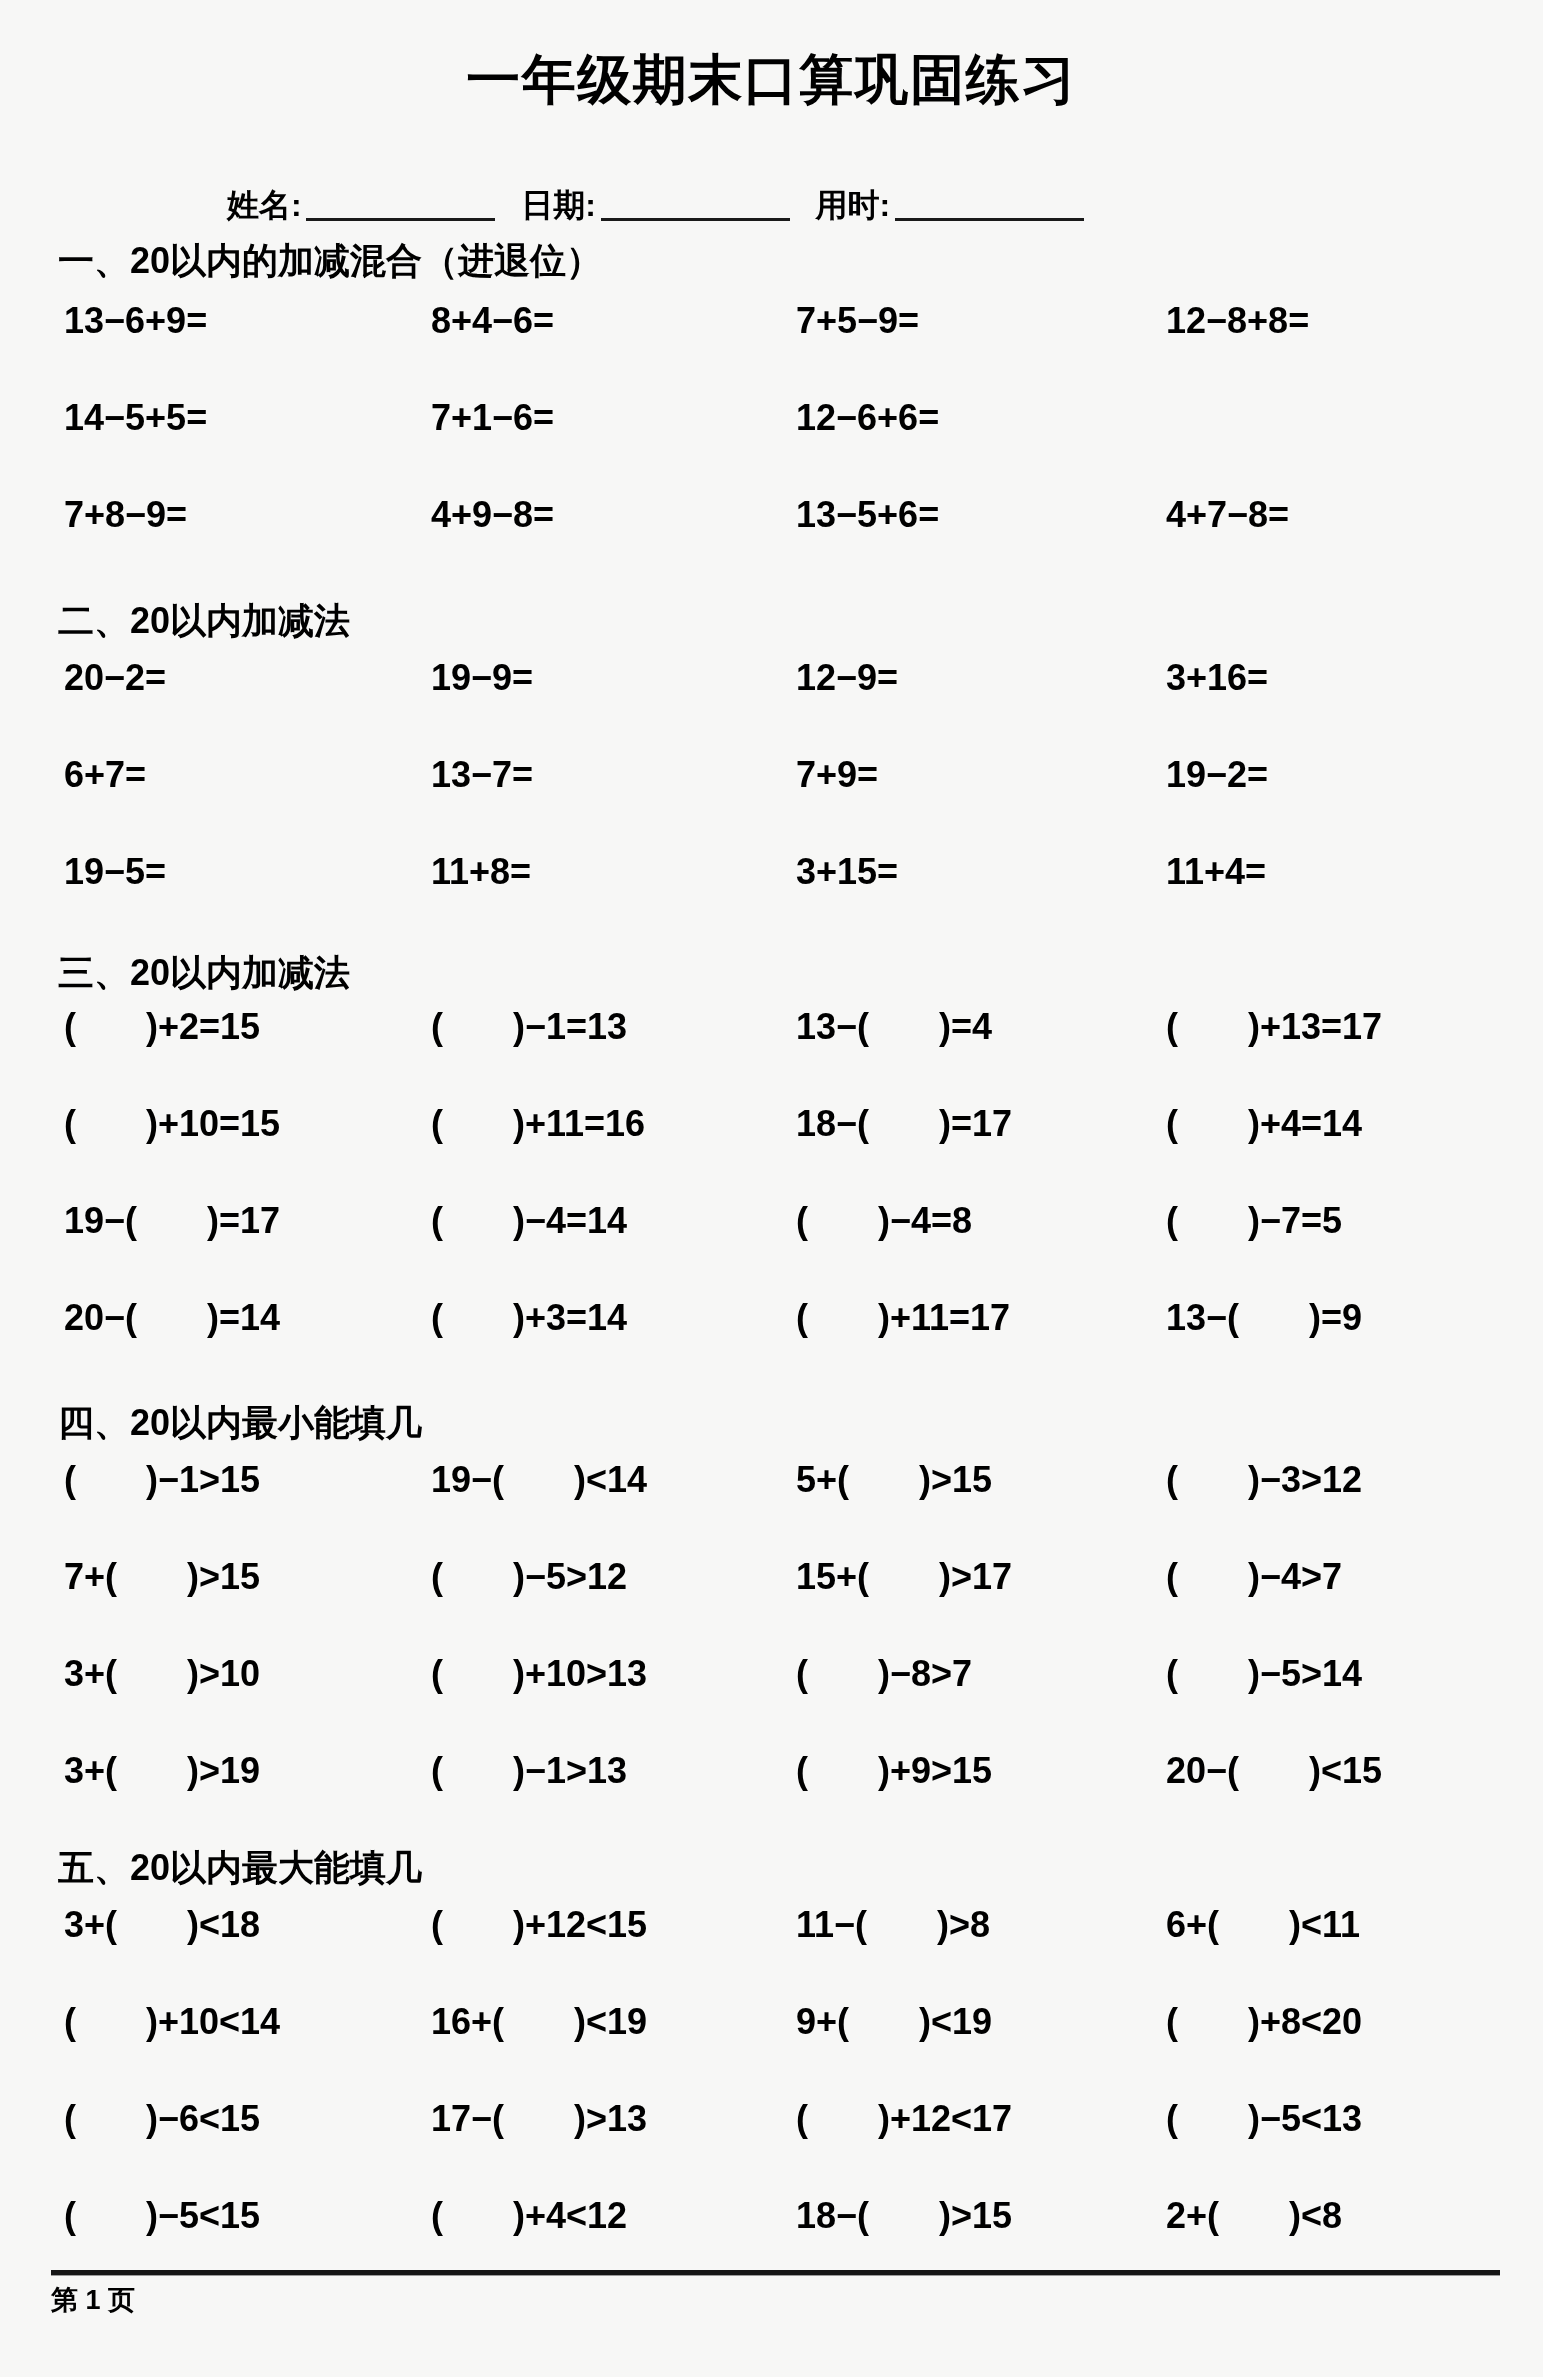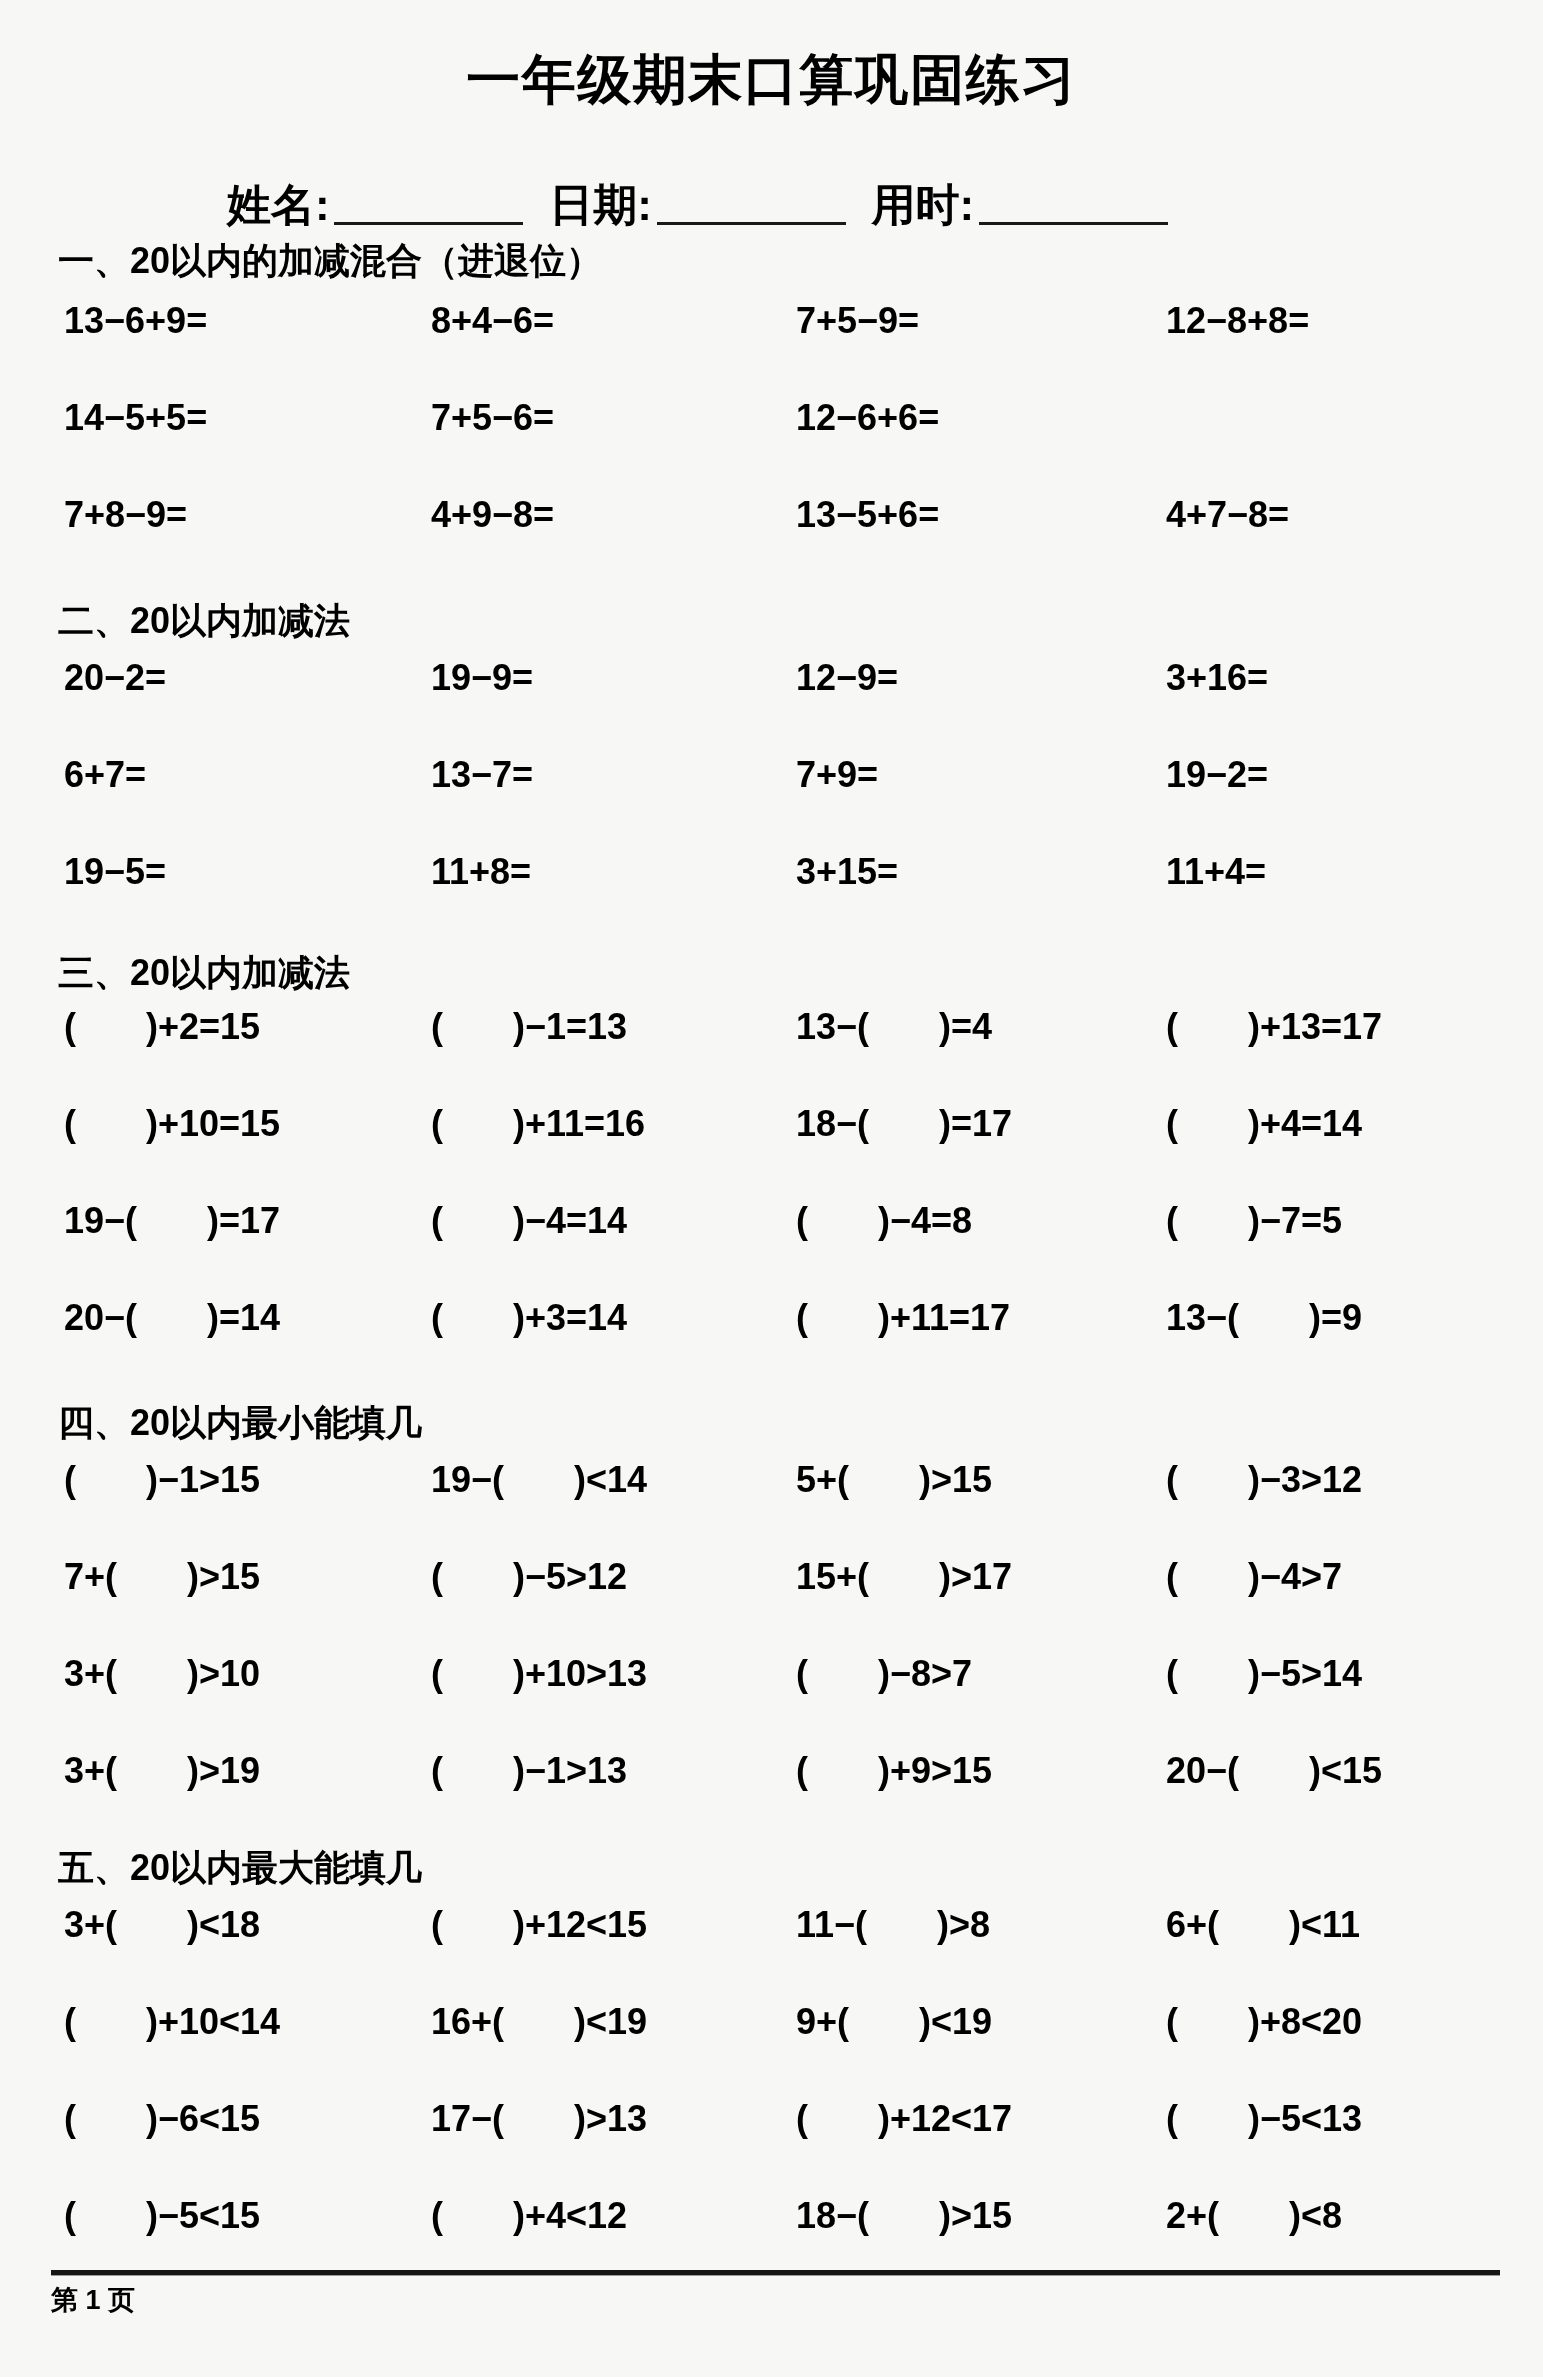--- a/index.html
+++ b/index.html
@@ -17,21 +17,21 @@
     padding-top:51px;
     font-size:54px;
     line-height:57px;
     text-align:center;
     letter-spacing:1.5px;
   }
   .info-line {
     display:flex;
     align-items:baseline;
     margin:77px 0 0 227px;
-    font-size:44px;
+    font-size:32px;
     line-height:40px;
   }
   .blank {
     display:inline-block;
     width:189px;
     height:7.7px;
     border-bottom:3.1px solid #1a1a1a;
     position:relative;
     top:4.6px;
     margin:0 26px 0 4.6px;
@@ -97,21 +97,21 @@
       <section class="sec sec-1">
         <h2 class="sec-heading">一、20以内的加减混合（进退位）</h2>
         <div class="problem-row first">
           <div class="problem">13−6+9=</div>
           <div class="problem">8+4−6=</div>
           <div class="problem">7+5−9=</div>
           <div class="problem">12−8+8=</div>
         </div>
         <div class="problem-row">
           <div class="problem">14−5+5=</div>
-          <div class="problem">7+5−6=</div>
+          <div class="problem">7+1−6=</div>
           <div class="problem">12−6+6=</div>
         </div>
         <div class="problem-row">
           <div class="problem">7+8−9=</div>
           <div class="problem">4+9−8=</div>
           <div class="problem">13−5+6=</div>
           <div class="problem">4+7−8=</div>
         </div>
       </section>
       <section class="sec sec-2">

